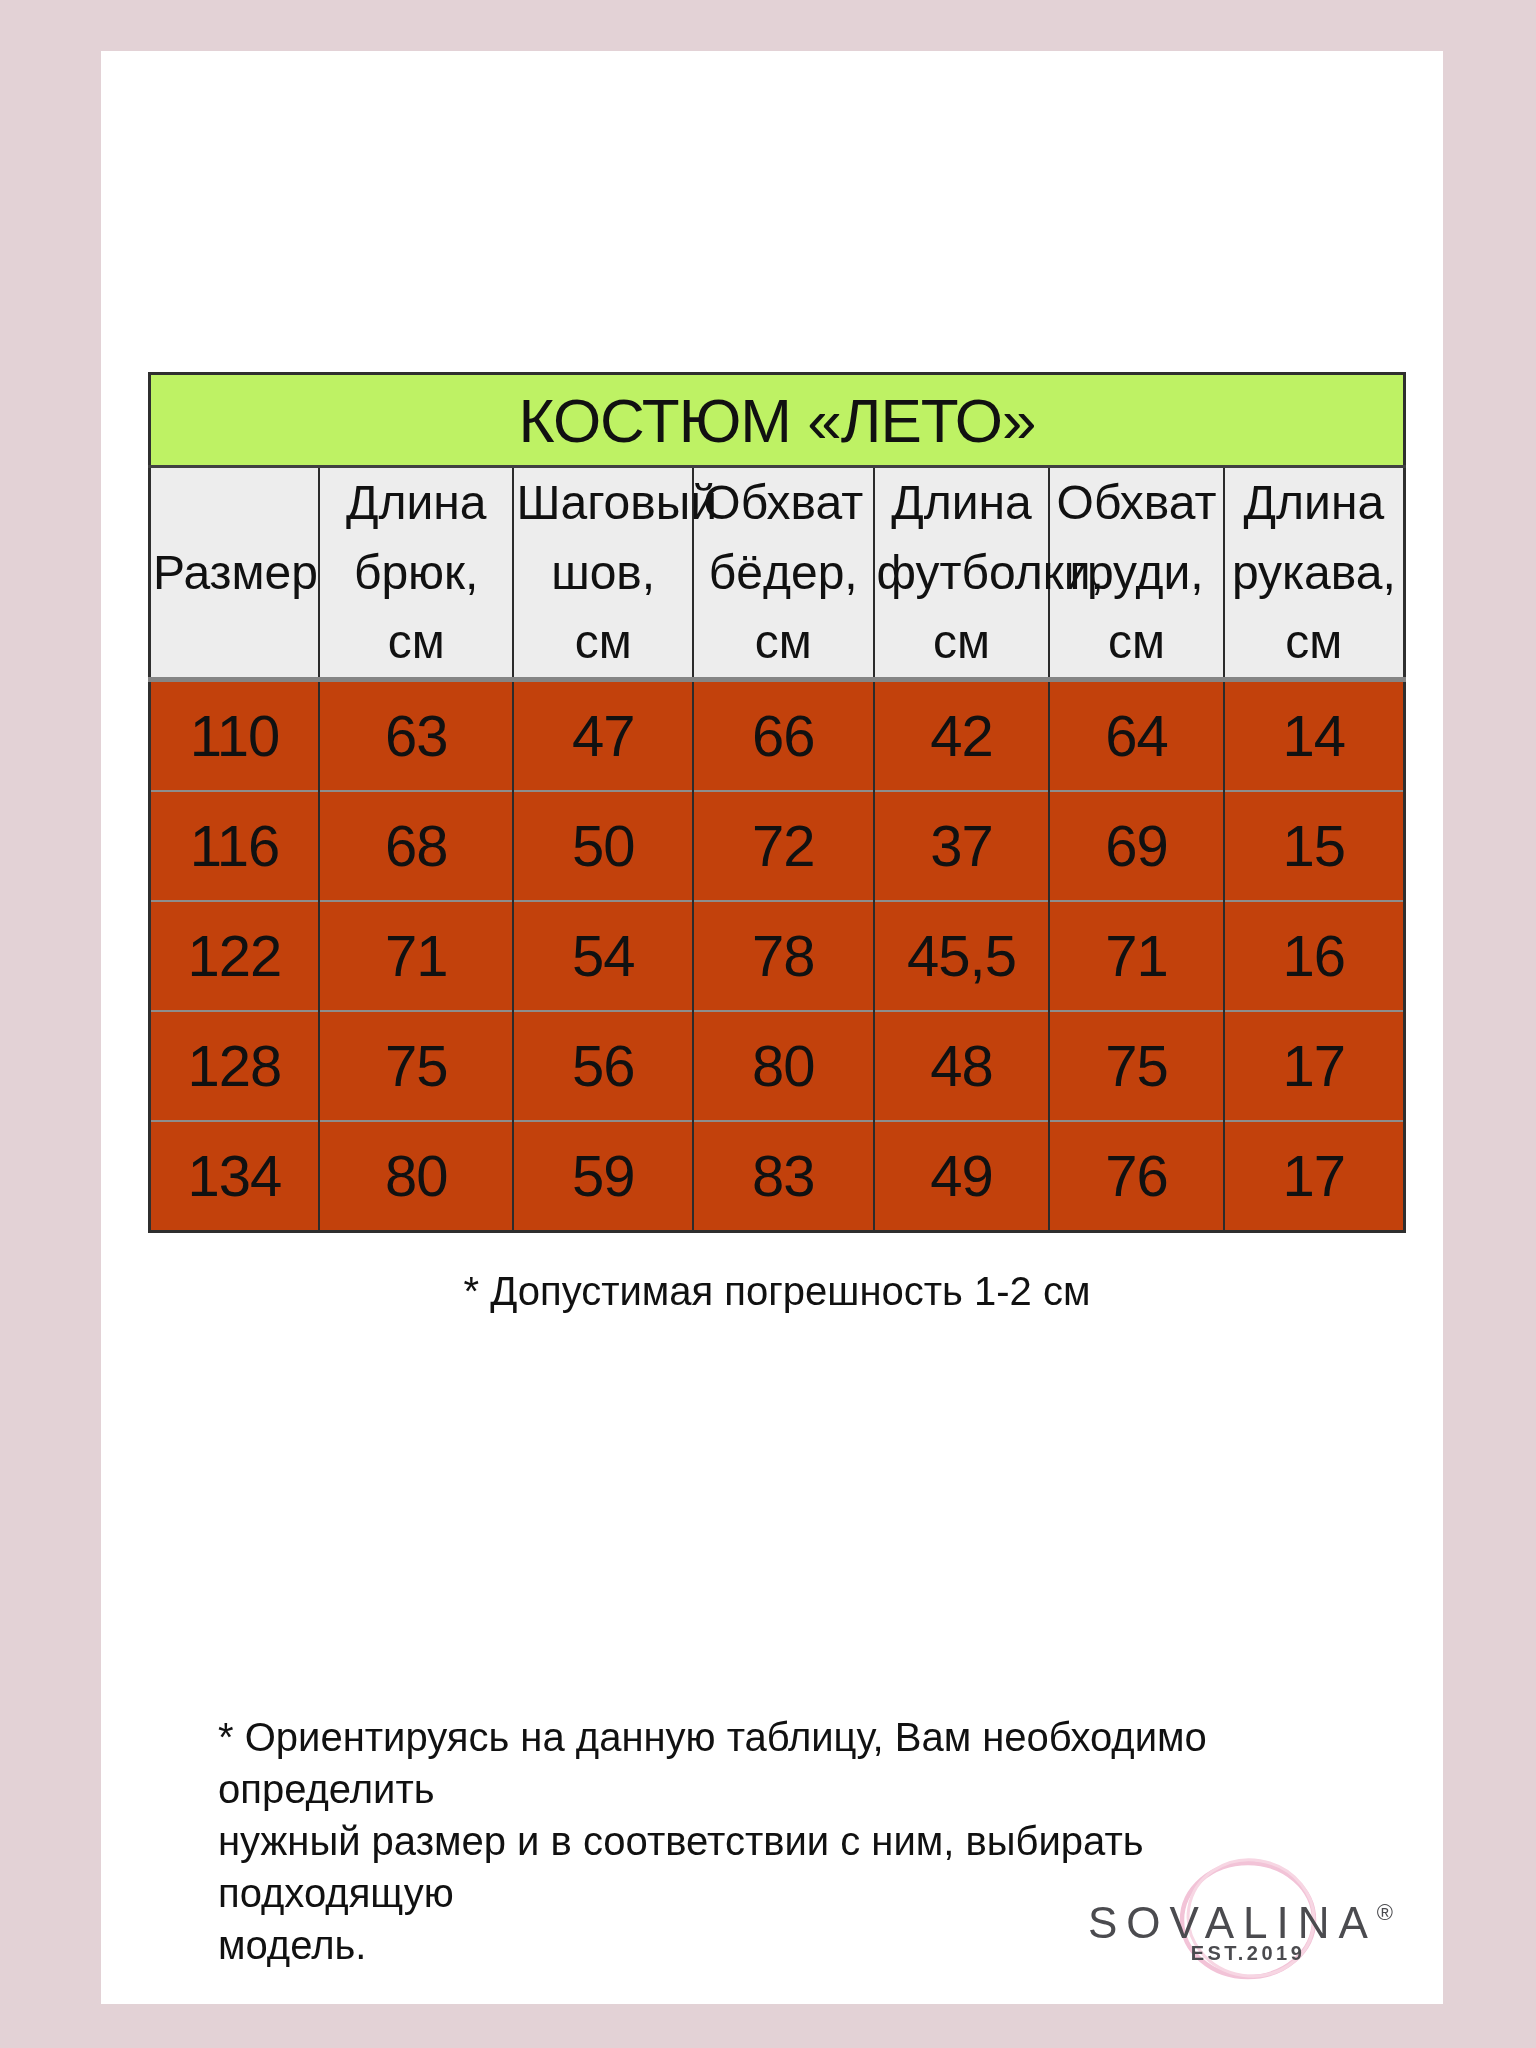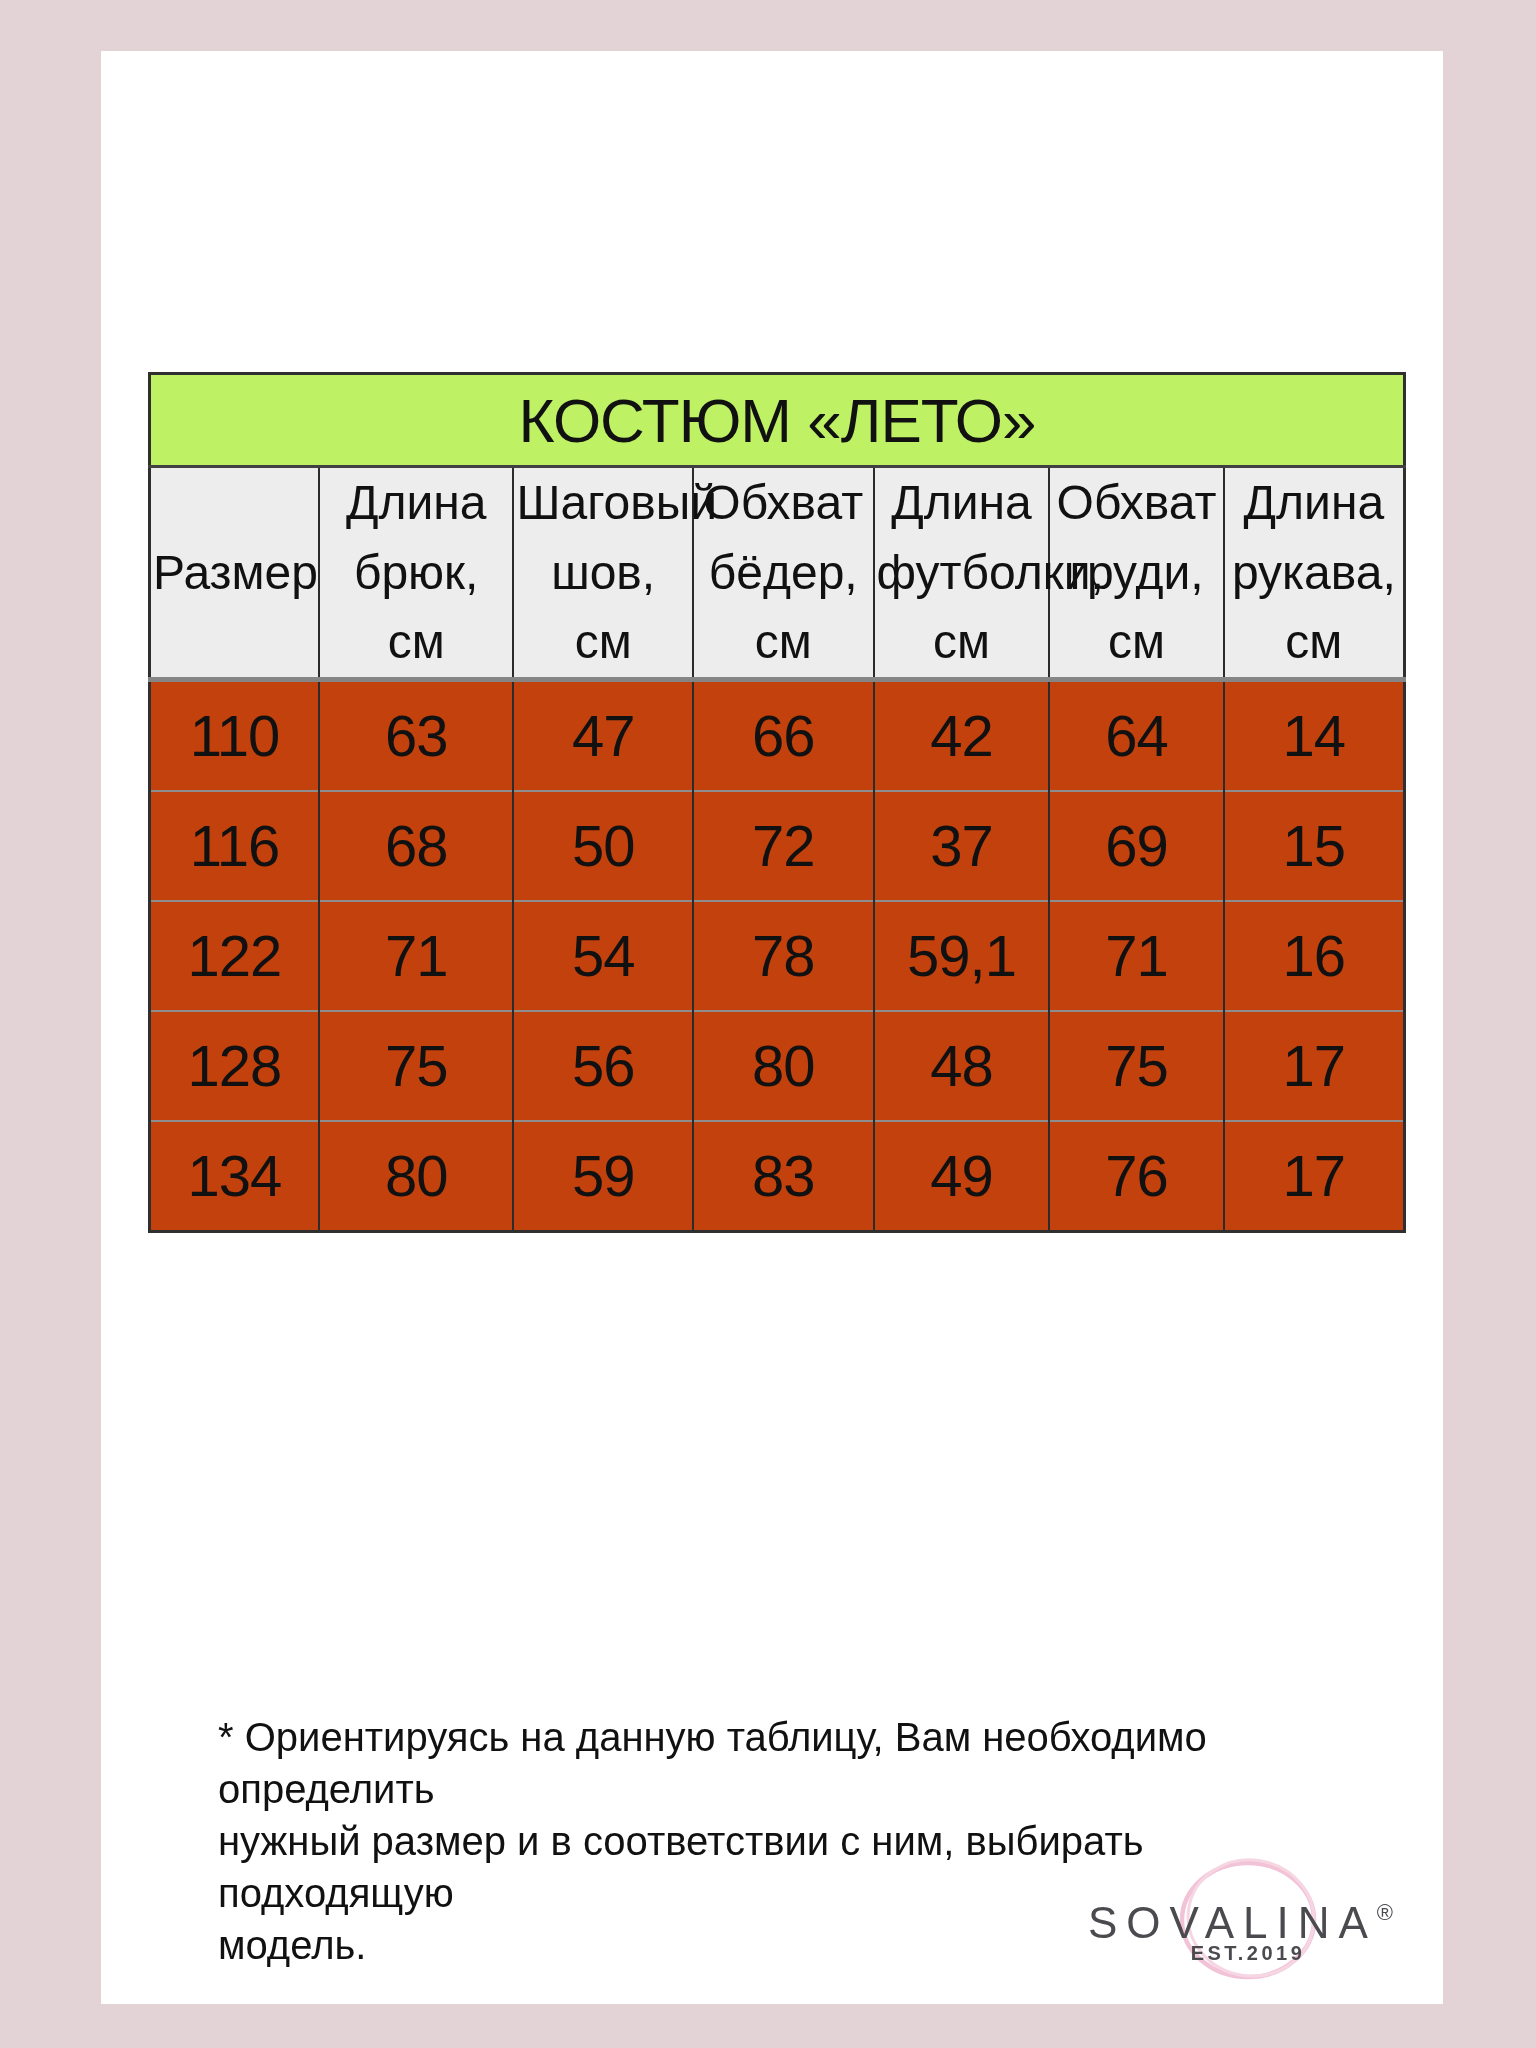--- a/index.html
+++ b/index.html
@@ -178,21 +178,21 @@
         <td class="data-cell">72</td>
         <td class="data-cell">37</td>
         <td class="data-cell">69</td>
         <td class="data-cell">15</td>
       </tr>
       <tr>
         <td class="data-cell">122</td>
         <td class="data-cell">71</td>
         <td class="data-cell">54</td>
         <td class="data-cell">78</td>
-        <td class="data-cell">59,1</td>
+        <td class="data-cell">45,5</td>
         <td class="data-cell">71</td>
         <td class="data-cell">16</td>
       </tr>
       <tr>
         <td class="data-cell">128</td>
         <td class="data-cell">75</td>
         <td class="data-cell">56</td>
         <td class="data-cell">80</td>
         <td class="data-cell">48</td>
         <td class="data-cell">75</td>
@@ -203,20 +203,21 @@
         <td class="data-cell">80</td>
         <td class="data-cell">59</td>
         <td class="data-cell">83</td>
         <td class="data-cell">49</td>
         <td class="data-cell">76</td>
         <td class="data-cell">17</td>
       </tr>
     </tbody>
       </table>
 
+    <div class="tolerance-note">* Допустимая погрешность 1-2 см</div>
   </div>
 
   <div class="footnote">* Ориентируясь на данную таблицу, Вам необходимо определить
 нужный размер и в соответствии с ним, выбирать подходящую
 модель.</div>
 
   <div class="logo">
     <svg width="370" height="160" viewBox="0 0 370 160">
       <ellipse cx="195" cy="62" rx="66" ry="57" fill="none" stroke="#f2c3d7" stroke-width="4.5"></ellipse>
       <ellipse cx="198" cy="60" rx="63" ry="58" fill="none" stroke="#f7d6e3" stroke-width="3" transform="rotate(9 198 60)"></ellipse>

